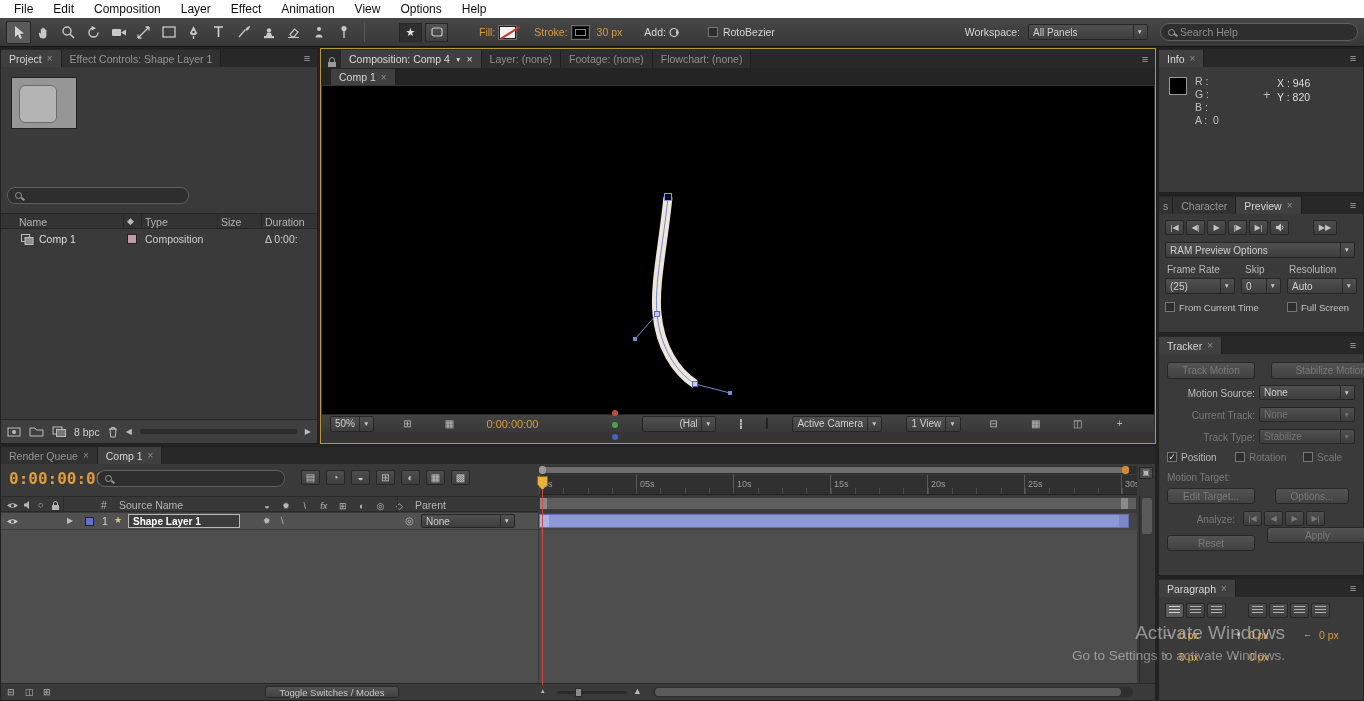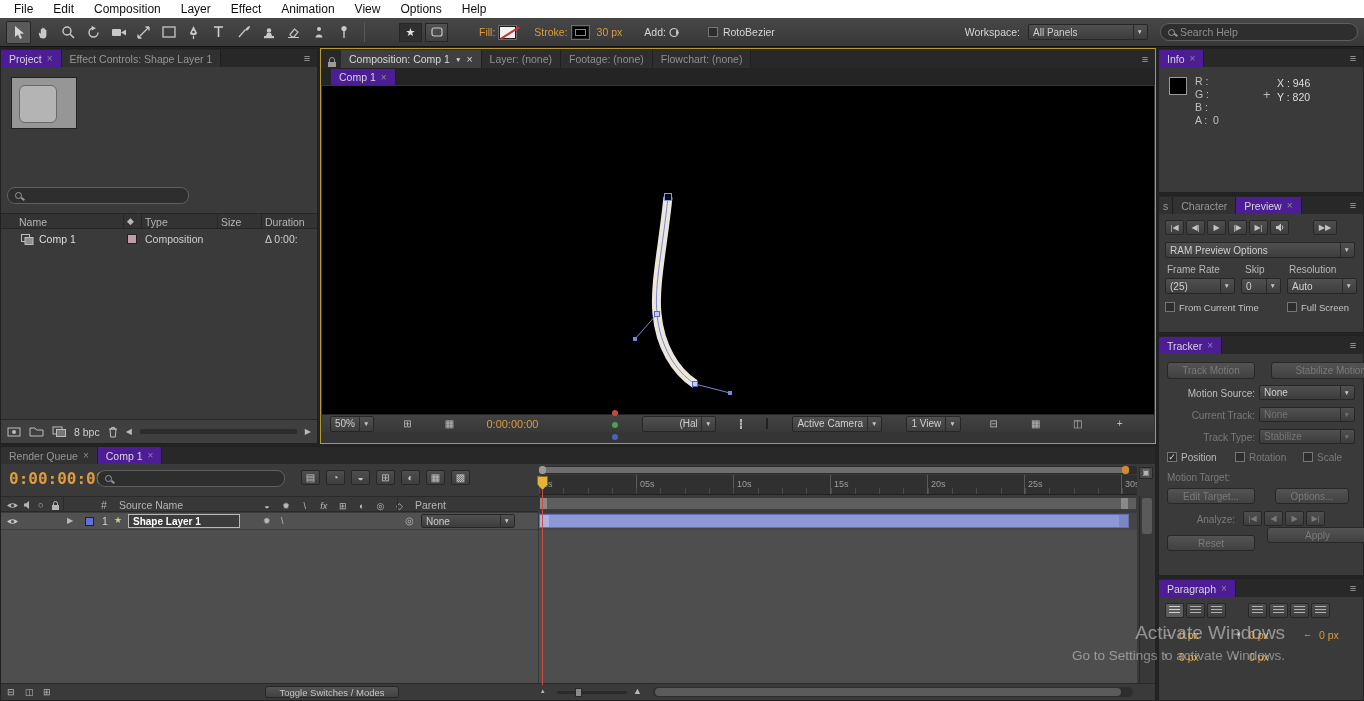--- a/index.html
+++ b/index.html
@@ -38,21 +38,21 @@
     display:flex;align-items:center;padding:0 7px;gap:5px;}
   .searchbox input{background:transparent;border:none;outline:none;color:#bdbdbd;font-size:10.5px;width:100%;font-family:"Liberation Sans",sans-serif;}
   .searchbox input::placeholder{color:#8f8f8f;}
   .mag{width:7px;height:7px;border:1.5px solid #969696;border-radius:50%;position:relative;flex:0 0 auto;}
   .mag::after{content:"";position:absolute;width:4px;height:1.5px;background:#969696;right:-3.5px;bottom:-1px;transform:rotate(40deg);}
   
   .panel{position:absolute;background:#3a3a3a;border:1px solid #212121;}
   .tabbar{height:18px;background:#282828;display:flex;align-items:flex-end;overflow:hidden;}
   .tab{height:17px;display:flex;align-items:center;gap:5px;padding:0 8px;font-size:10.5px;color:#969696;
     background:#313131;border-right:1px solid #1f1f1f;white-space:nowrap;}
-  .tab.active{background:#4c1d95;color:#d6d6d6;}
+  .tab.active{background:#404040;color:#d6d6d6;}
   .tab .x{font-size:10px;color:#8b8b8b;}
   .pmenu{margin-left:auto;width:20px;text-align:center;color:#a8a8a8;font-size:11px;line-height:17px;}
   .btn{background:linear-gradient(#535353,#414141);border:1px solid #272727;border-radius:3px;
     color:#c6c6c6;font-size:10px;display:flex;align-items:center;justify-content:center;}
   .btn.dis{color:#7a7a7a;}
   .icnbtn{width:19px;height:15px;background:linear-gradient(#4e4e4e,#3e3e3e);border:1px solid #272727;
     color:#c3c3c3;font-size:8px;display:flex;align-items:center;justify-content:center;border-radius:2px;}
   .glyph{color:#b9b9b9;}
   .rlabel{position:absolute;text-align:right;color:#bdbdbd;font-size:10px;}
   .rlabel.dis{color:#7a7a7a;}
@@ -283,21 +283,21 @@
     </div>
   </div>
 
   <div class="abs" id="comp">
     <div class="tabbar" style="height:19px;">
       <svg width="10" height="12" style="margin:3px 4px 0 6px;">
           <rect x="1" y="6" width="8" height="5" fill="#9a9a9a"></rect>
           <path d="M2.5 6 V4 a2.5 2.5 0 0 1 5 0 V6" stroke="#9a9a9a" fill="none"></path>
         </svg>
       <div class="vtab active">
-        <span>Composition: Comp 1</span>
+        <span>Composition: Comp 4</span>
         <span style="font-size:6.5px;">▼</span>
         <span class="x">×</span>
       </div>
       <div class="vtab">
           <span>Layer: (none)</span>
         </div>
       <div class="vtab">
           <span>Footage: (none)</span>
         </div>
       <div class="vtab">

